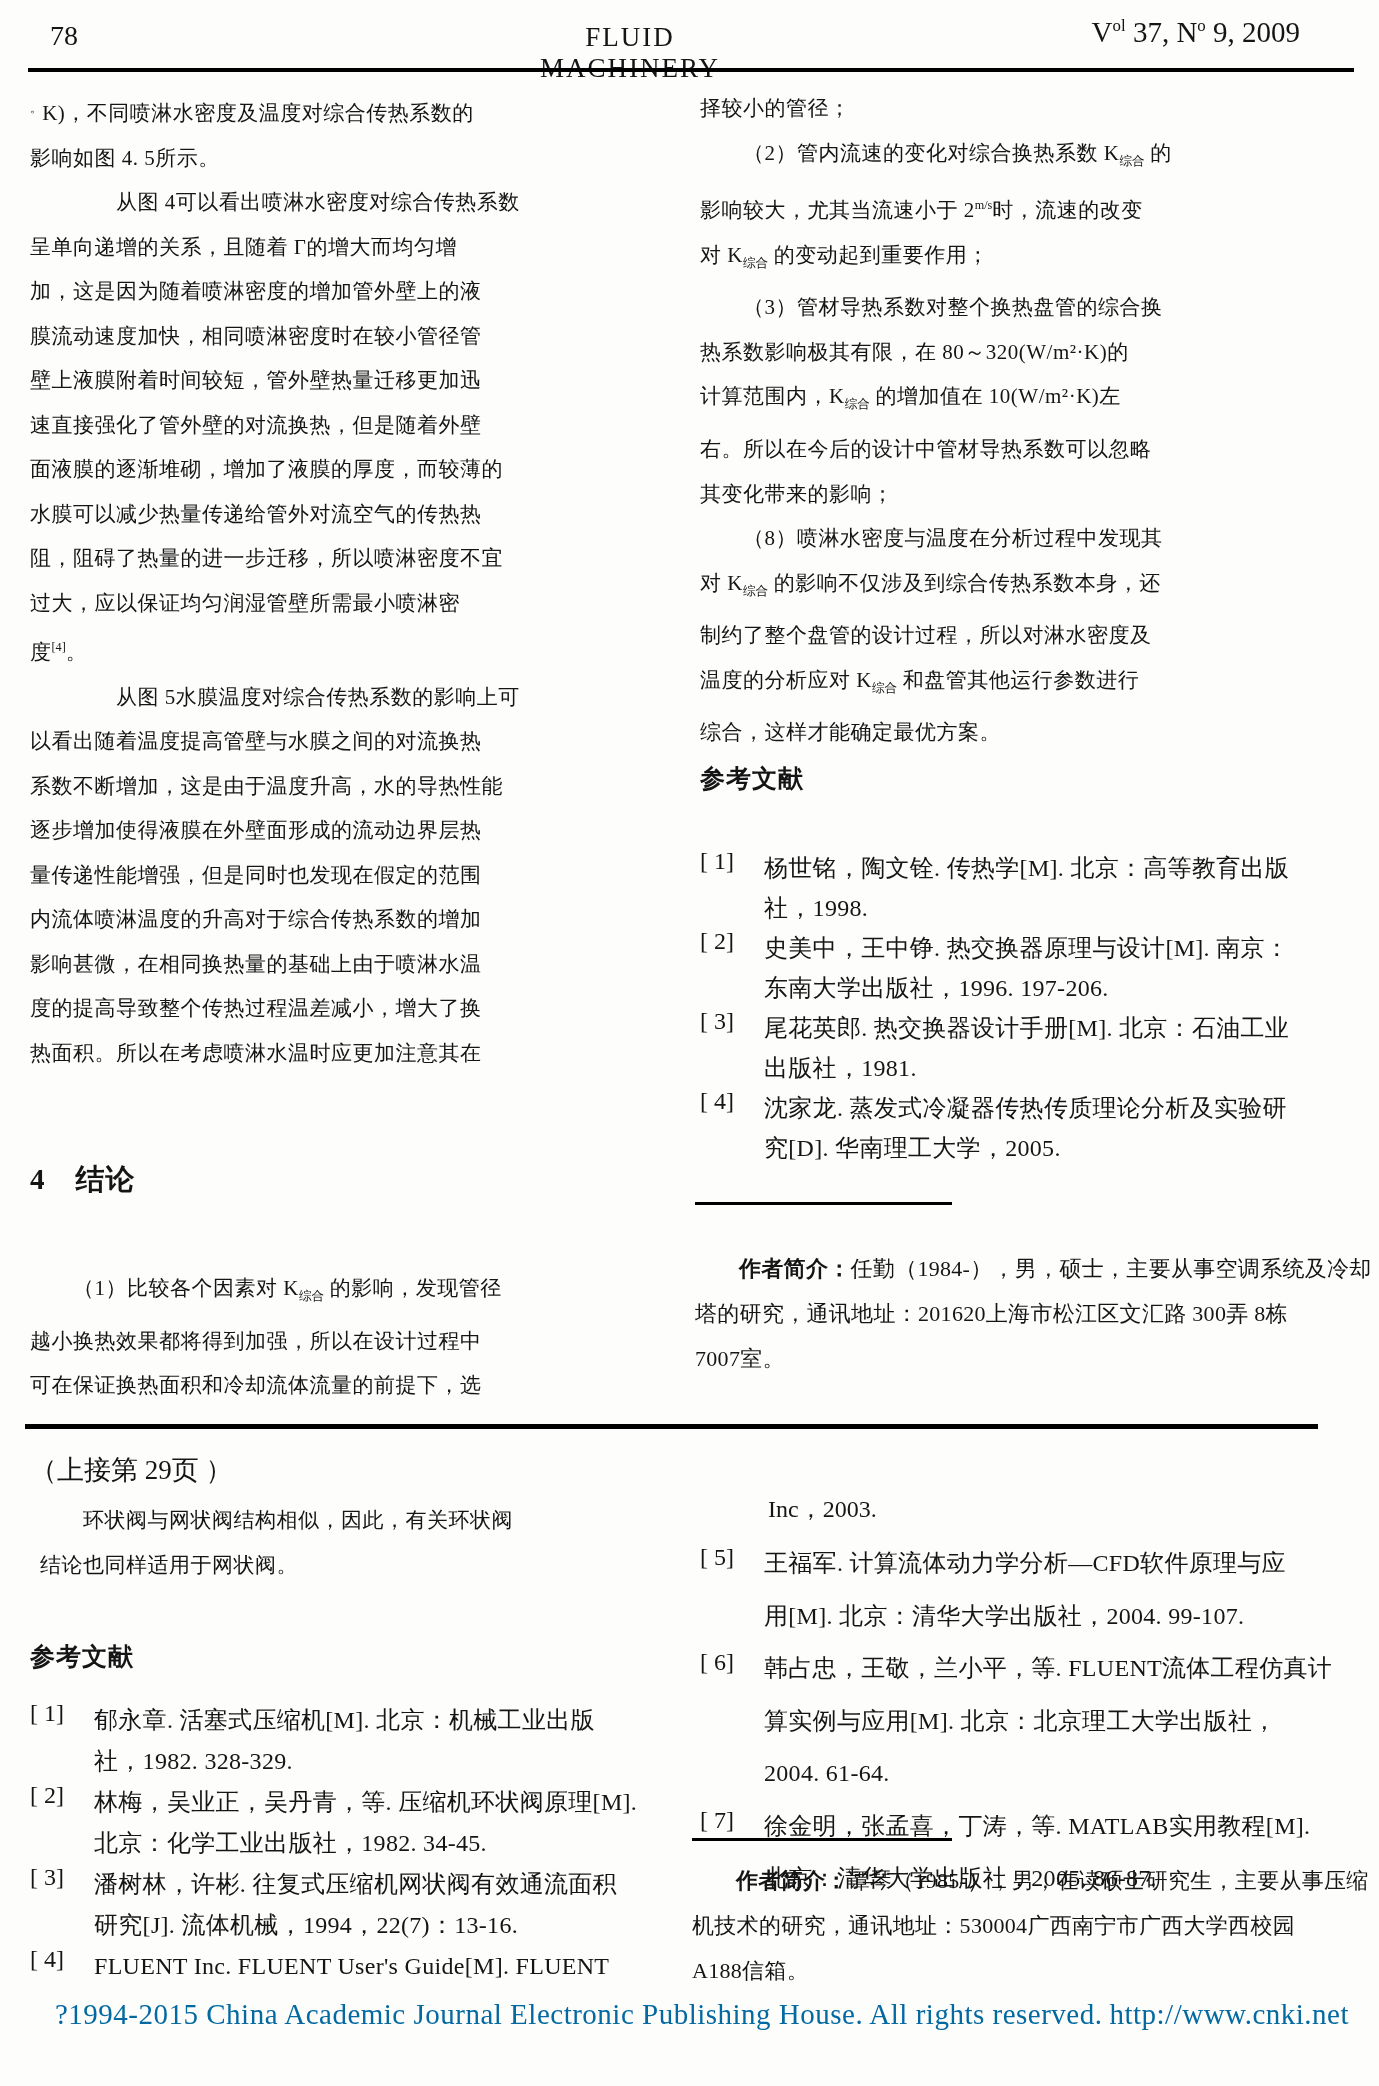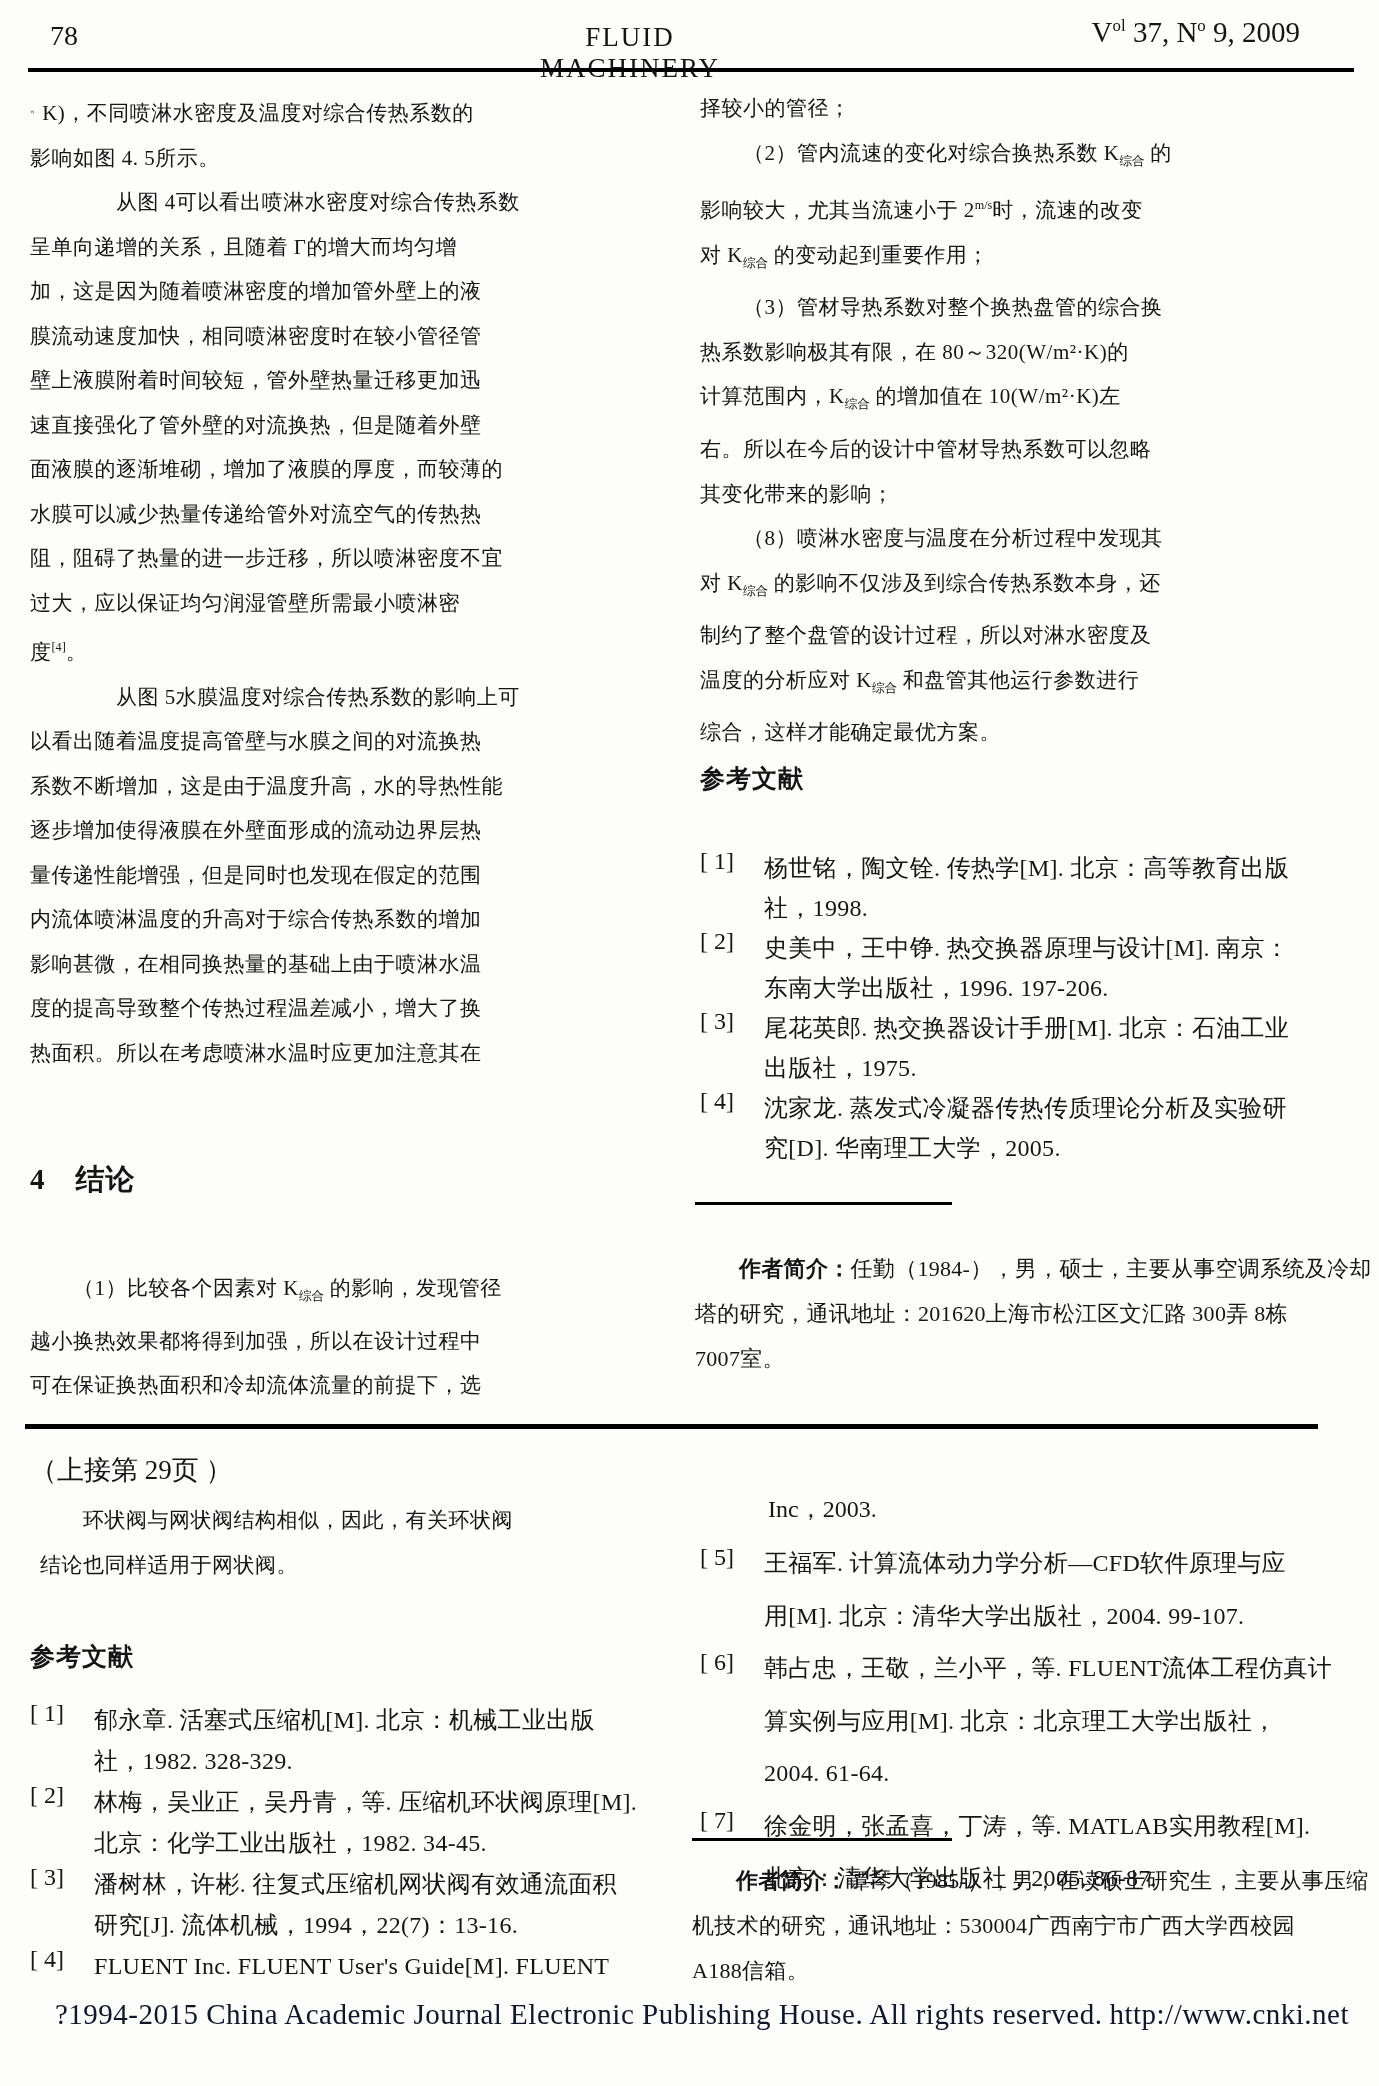--- a/index.html
+++ b/index.html
@@ -46,21 +46,21 @@
   .bio{width:664px;}
   .bio1{left:695px;top:1246px;}
   .bio2{left:692px;top:1858px;}
   .bline{font-size:22px;line-height:45px;white-space:nowrap;letter-spacing:0.3px;}
   .bio .bline:first-child{text-indent:2em;}
   
   .bl-cont{left:30px;top:1452px;font-size:27px;}
   .bl-para{left:40px;top:1498px;}
   
   .footer{left:55px;top:1998px;width:1294px;display:flex;justify-content:space-between;
-          font-size:29px;color:#0f172a;letter-spacing:0.5px;white-space:nowrap;}
+          font-size:29px;color:#0369a1;letter-spacing:0.5px;white-space:nowrap;}
   sup{font-size:0.58em;vertical-align:super;letter-spacing:0;}
   sub{font-size:0.6em;vertical-align:sub;letter-spacing:0;}
   b{font-weight:bold;}
 </style>
 </head>
 <body>
 
 <div class="page">
 
   <div class="abs hdr-page">78</div>
@@ -126,21 +126,21 @@
       <div class="rline">社，1998.</div>
     </div>
     <div class="ref">
       <span class="ref-label">[ 2]</span>
       <div class="rline">史美中，王中铮. 热交换器原理与设计[M]. 南京：</div>
       <div class="rline">东南大学出版社，1996. 197-206.</div>
     </div>
     <div class="ref">
       <span class="ref-label">[ 3]</span>
       <div class="rline">尾花英郎. 热交换器设计手册[M]. 北京：石油工业</div>
-      <div class="rline">出版社，1975.</div>
+      <div class="rline">出版社，1981.</div>
     </div>
     <div class="ref">
       <span class="ref-label">[ 4]</span>
       <div class="rline">沈家龙. 蒸发式冷凝器传热传质理论分析及实验研</div>
       <div class="rline">究[D]. 华南理工大学，2005.</div>
     </div>
   </div>
 
   <div class="abs sep sep1"></div>
   <div class="abs bio bio1">

